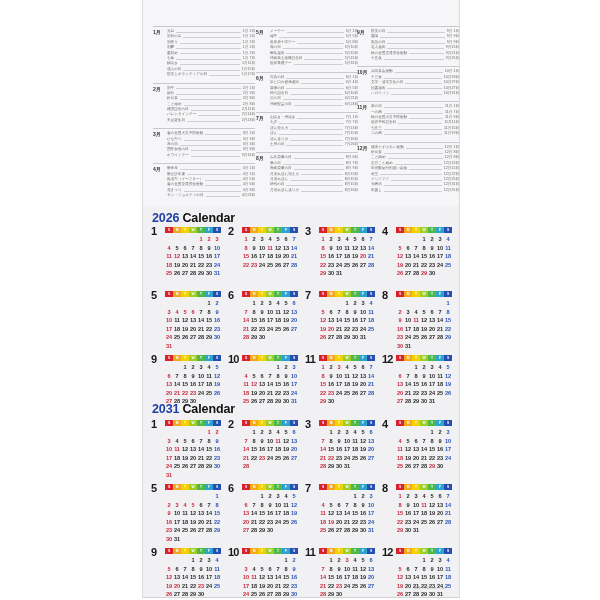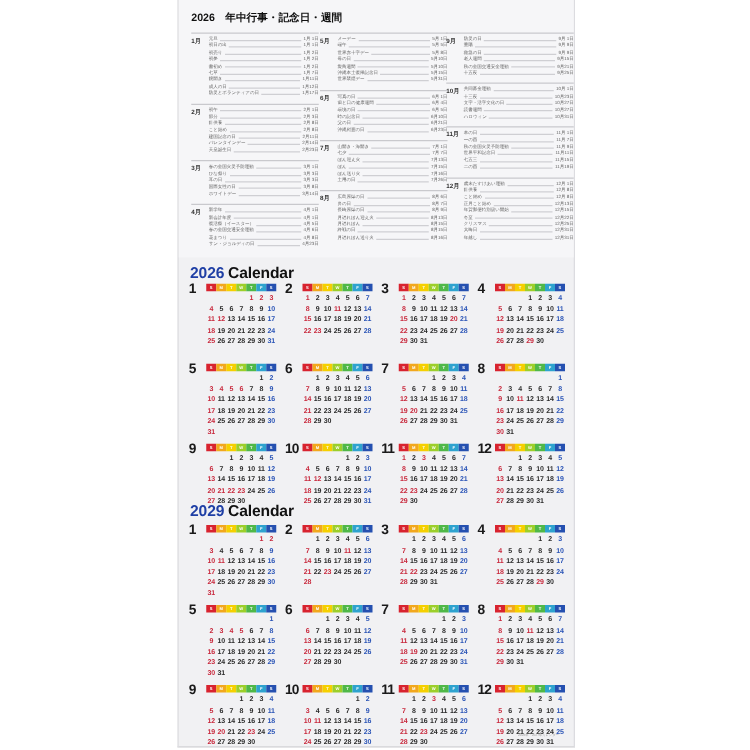--- a/index.html
+++ b/index.html
@@ -38,24 +38,20 @@
   .days span.sun { color: #c8283c; }
   .days span.sat { color: #2a54b6; }
   .days span.hol { color: #c8283c; }
   .footer-note { position: absolute; right: 12px; bottom: 7px; font-size: 2.6px; color: #999; }
 </style>
 </head>
 <body>
 
 <div class="poster">
   <div class="poster-top">
-    <div class="events-title">
-      <span class="yr">2026</span>
-      <span>年中行事・記念日・週間</span>
-    </div>
     <div class="ev-col c1">
         <div class="ev-month">
           <div class="ev-mlabel">1月</div>
           <div class="ev-list">
             <div class="ev-row">
               <span class="ev-name">元旦</span>
               <span class="ev-dots"></span>
               <span class="ev-date">1月 1日</span>
             </div>
             <div class="ev-row">
@@ -1099,21 +1095,21 @@
             <span>28</span>
             <span>29</span>
             <span>30</span>
             <span>31</span>
           </div>
         </div>
       </div>
     </div>
 
   <div class="cal-title" style="top:402px;">
-    <span class="yr">2029</span><span>Calendar</span>
+    <span class="yr">2031</span><span>Calendar</span>
   </div>
   <div class="cal-grid" style="top:418px;">
       <div class="month">
         <div class="m-num">1</div>
         <div class="m-body">
           <div class="dow">
             <span style="background: rgb(216, 35, 47);">S</span>
             <span style="background: rgb(242, 168, 29);">M</span>
             <span style="background: rgb(245, 208, 0);">T</span>
             <span style="background: rgb(156, 207, 42);">W</span>

